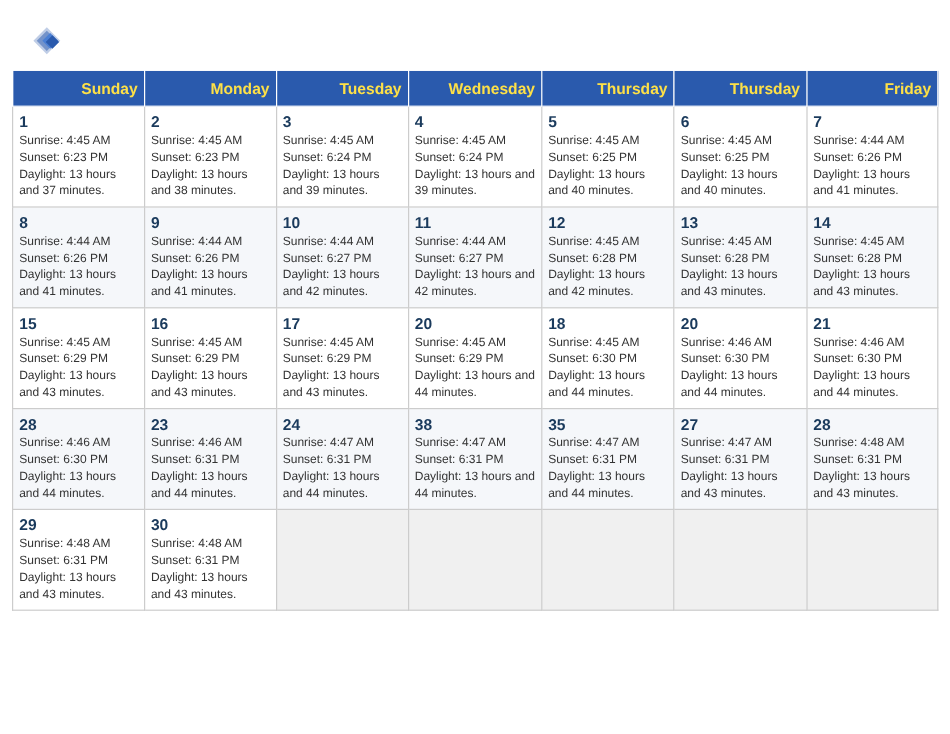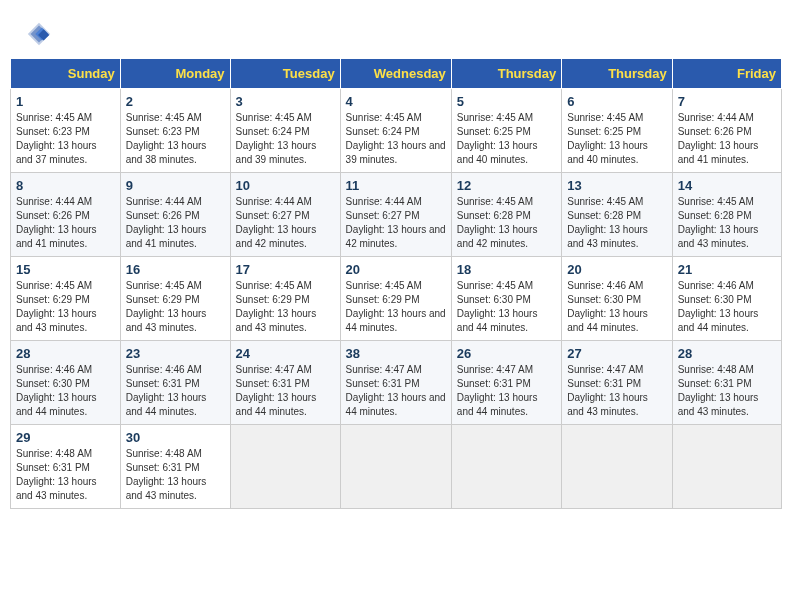--- a/index.html
+++ b/index.html
@@ -220,21 +220,21 @@
         </td>
         <td>
           <span class="day-num">24</span>
           <div class="day-info">Sunrise: 4:47 AM<br>Sunset: 6:31 PM<br>Daylight: 13 hours and 44 minutes.</div>
         </td>
         <td>
           <span class="day-num">38</span>
           <div class="day-info">Sunrise: 4:47 AM<br>Sunset: 6:31 PM<br>Daylight: 13 hours and 44 minutes.</div>
         </td>
         <td>
-          <span class="day-num">26</span>
+          <span class="day-num">35</span>
           <div class="day-info">Sunrise: 4:47 AM<br>Sunset: 6:31 PM<br>Daylight: 13 hours and 44 minutes.</div>
         </td>
         <td>
           <span class="day-num">27</span>
           <div class="day-info">Sunrise: 4:47 AM<br>Sunset: 6:31 PM<br>Daylight: 13 hours and 43 minutes.</div>
         </td>
         <td>
           <span class="day-num">28</span>
           <div class="day-info">Sunrise: 4:48 AM<br>Sunset: 6:31 PM<br>Daylight: 13 hours and 43 minutes.</div>
         </td>

